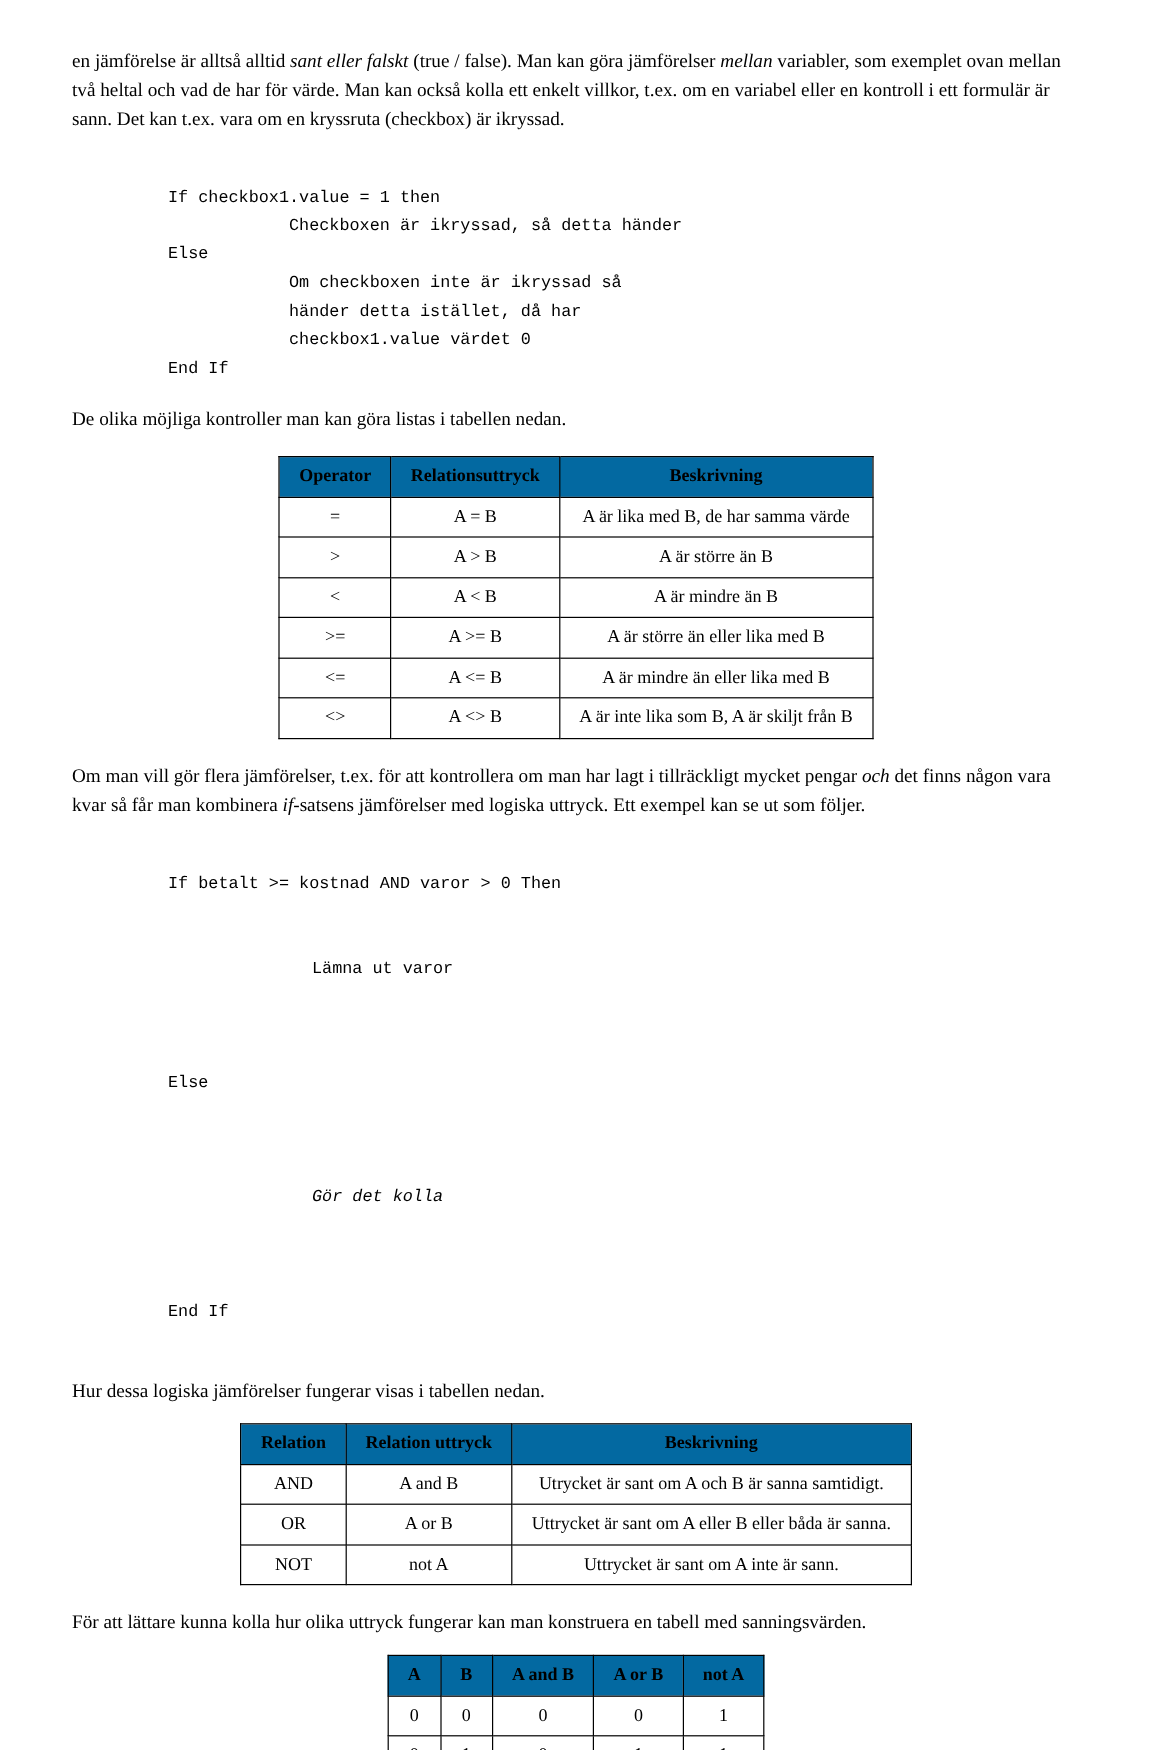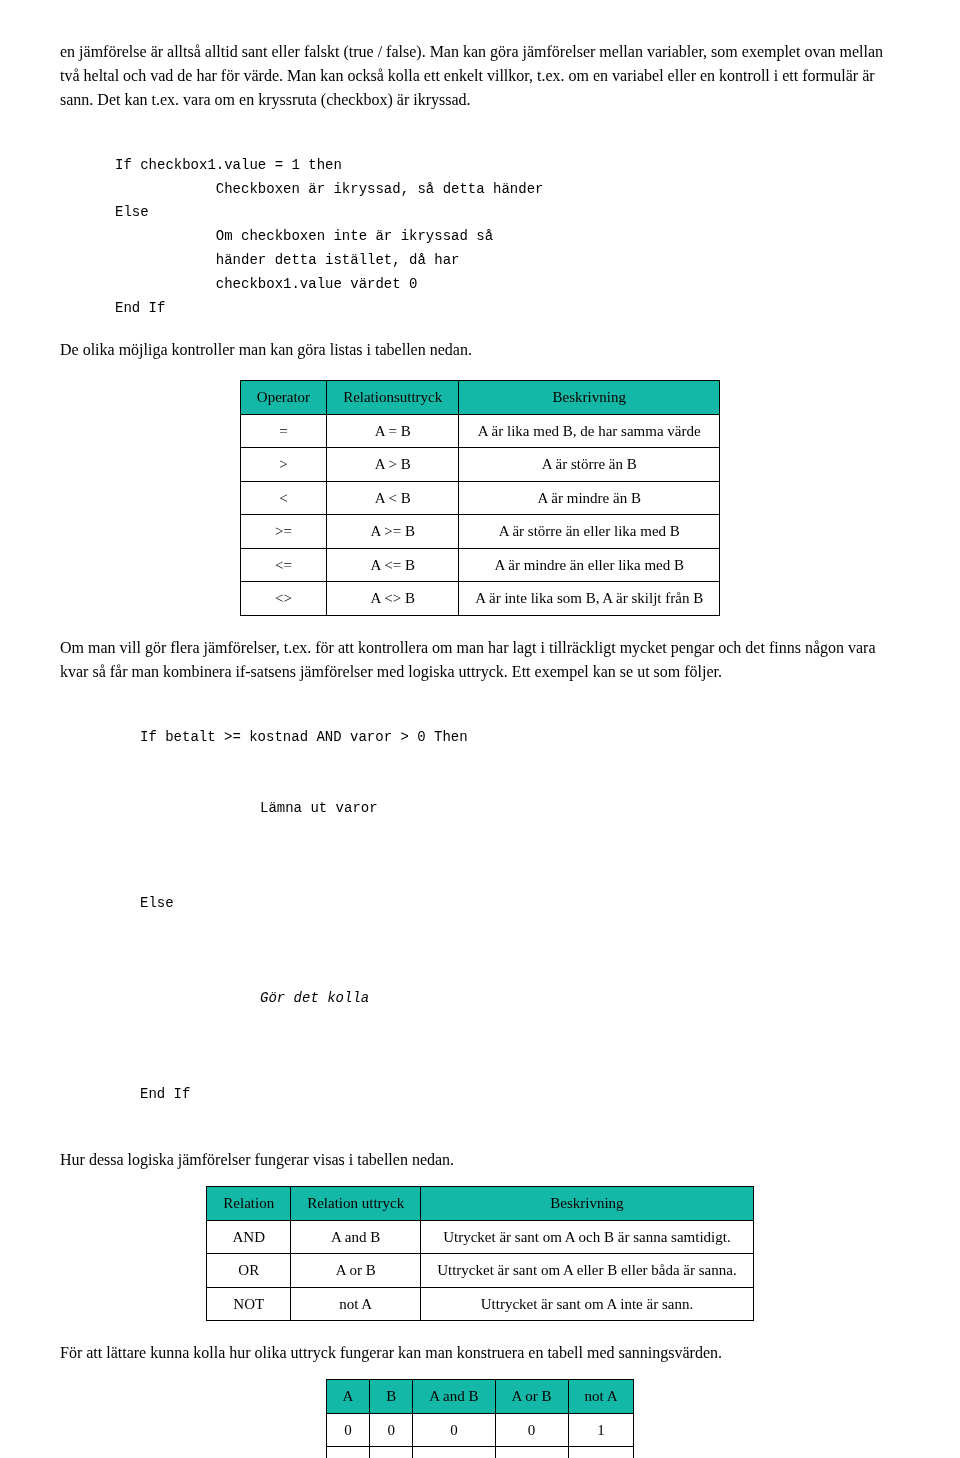--- a/index.html
+++ b/index.html
@@ -14,42 +14,42 @@
       margin: 0 auto;
     }
     p {
       margin-bottom: 12px;
       text-align: left;
     }
     .code-block {
       font-family: "Courier New", Courier, monospace;
       font-size: 14px;
       line-height: 1.7;
-      margin: 18px 0 18px 55px;
+      margin: 18px 0 18px 80px;
       white-space: pre;
     }
     table {
       border-collapse: collapse;
       margin: 18px auto 18px auto;
       font-size: 15px;
     }
     table th, table td {
       border: 1px solid #000;
       padding: 5px 16px;
       text-align: center;
       white-space: nowrap;
     }
     table th {
-      background: #14b8a6;
-      font-weight: normal;
+      background: #0369a1;
+      font-weight: bold;
     }
     table td.left-align {
       text-align: center;
     }
-    .italic { }
+    .italic { font-style: italic; }
     .section-gap { margin-top: 20px; }
   </style>
 </head>
 <body>
 
 <p>
   <span>en jämförelse är alltså alltid </span><span class="italic">sant eller falskt</span><span> (true / false). Man kan göra jämförelser </span><span class="italic">mellan</span><span> variabler, som exemplet ovan mellan två heltal och vad de har för värde. Man kan också kolla ett enkelt villkor, t.ex. om en variabel eller en kontroll i ett formulär är sann. Det kan t.ex. vara om en kryssruta (checkbox) är ikryssad.</span>
 </p>
 
 <div class="code-block">

